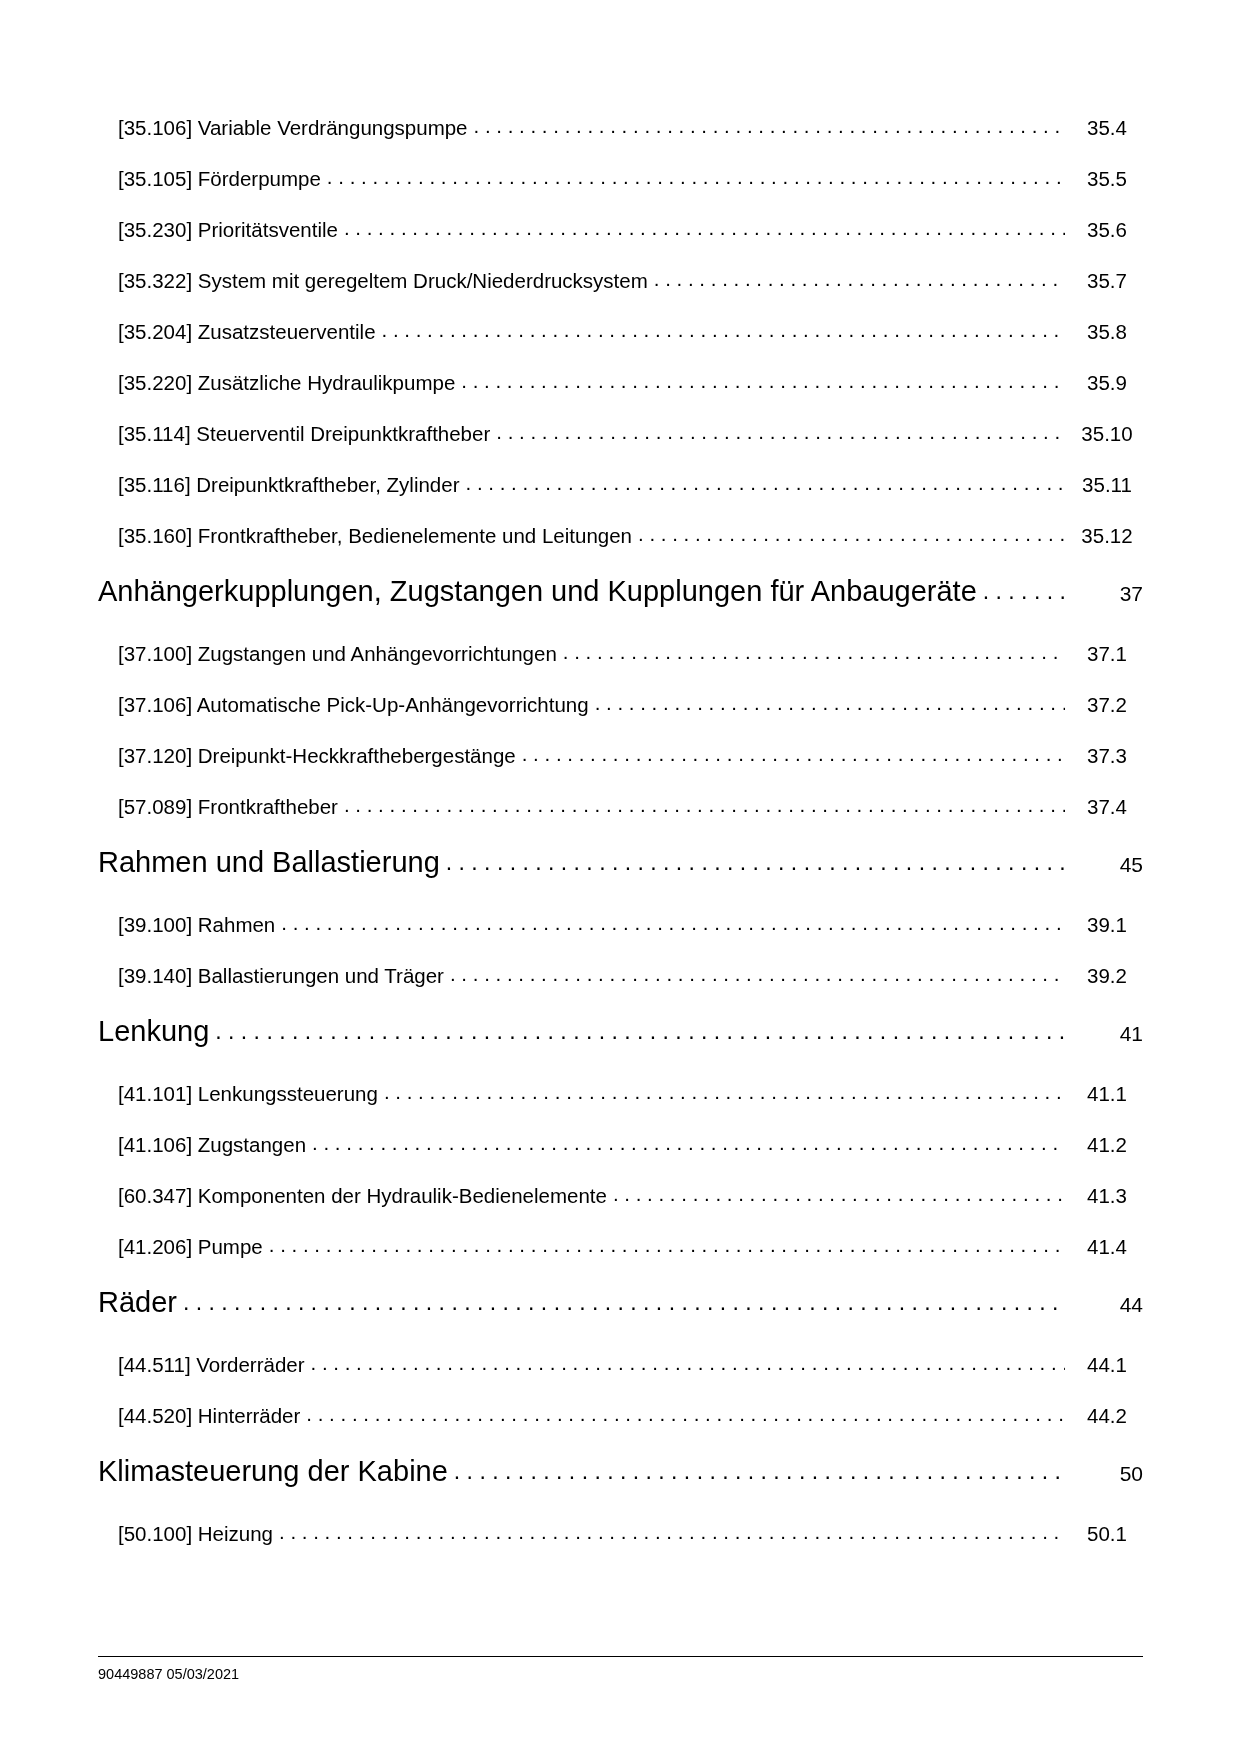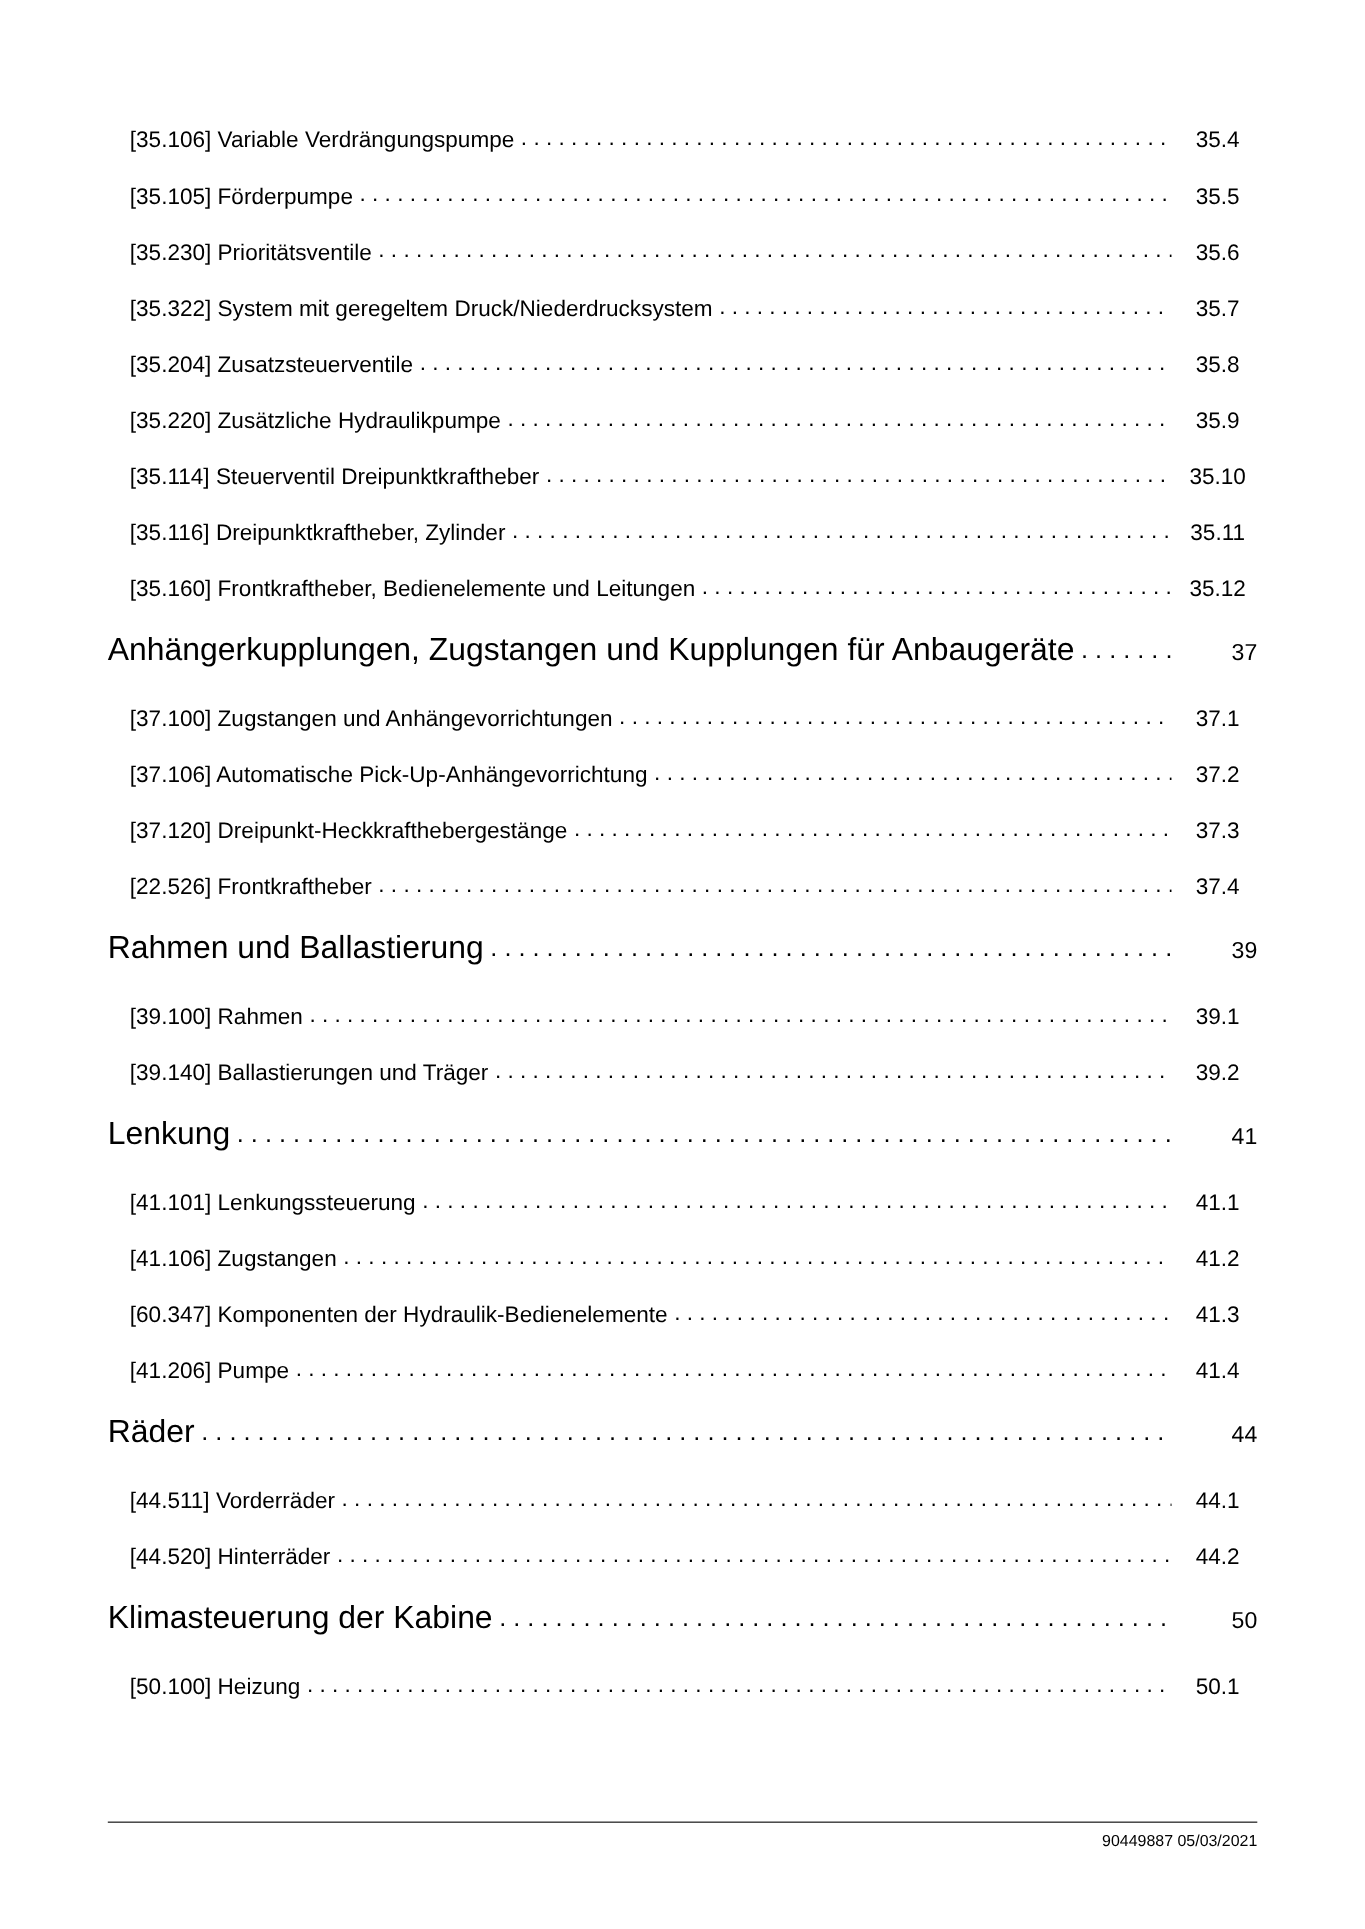--- a/index.html
+++ b/index.html
@@ -79,21 +79,21 @@
   .toc-entry.level1 .leader::before {
     font-size: 23px;
   }
   .footer {
     position: absolute;
     left: 98px;
     right: 98px;
     bottom: 72px;
     border-top: 1.6px solid #000;
     padding-top: 9px;
-    text-align: right;
+    text-align: left;
     font-size: 14.5px;
   }
 </style>
 </head>
 <body>
 
 <div class="page">
   <div class="toc" id="toc-list">
       <div class="toc-entry level2">
         <span class="label">[35.106] Variable Verdrängungspumpe</span>
@@ -154,28 +154,28 @@
         <span class="label">[37.106] Automatische Pick-Up-Anhängevorrichtung</span>
         <span class="leader"></span>
         <span class="page-num">37.2</span>
       </div>
       <div class="toc-entry level2">
         <span class="label">[37.120] Dreipunkt-Heckkrafthebergestänge</span>
         <span class="leader"></span>
         <span class="page-num">37.3</span>
       </div>
       <div class="toc-entry level2">
-        <span class="label">[22.526] Frontkraftheber</span>
+        <span class="label">[57.089] Frontkraftheber</span>
         <span class="leader"></span>
         <span class="page-num">37.4</span>
       </div>
       <div class="toc-entry level1">
         <span class="label">Rahmen und Ballastierung</span>
         <span class="leader"></span>
-        <span class="page-num">39</span>
+        <span class="page-num">45</span>
       </div>
       <div class="toc-entry level2">
         <span class="label">[39.100] Rahmen</span>
         <span class="leader"></span>
         <span class="page-num">39.1</span>
       </div>
       <div class="toc-entry level2">
         <span class="label">[39.140] Ballastierungen und Träger</span>
         <span class="leader"></span>
         <span class="page-num">39.2</span>

